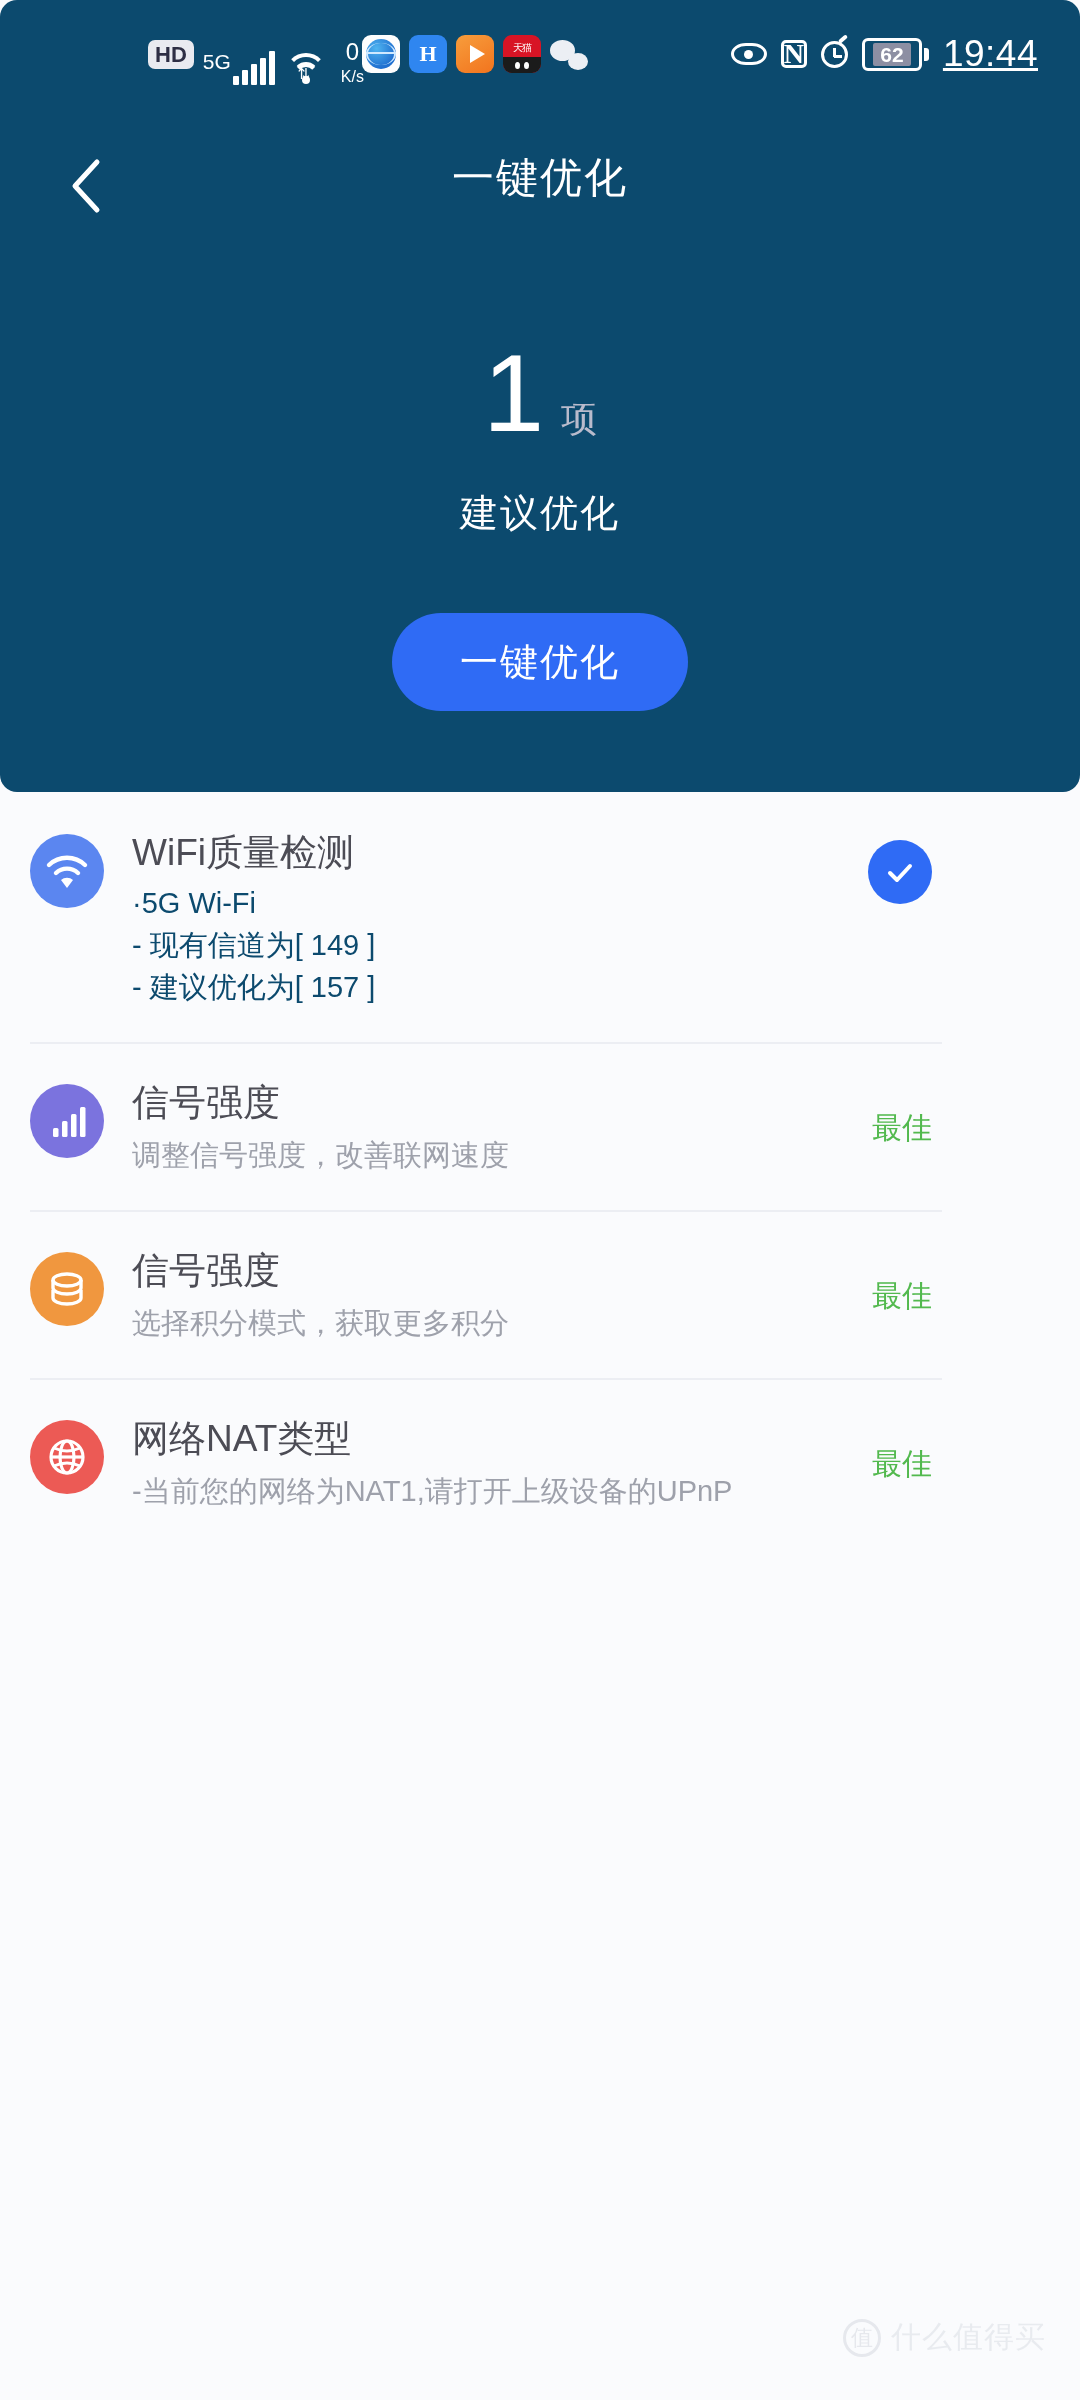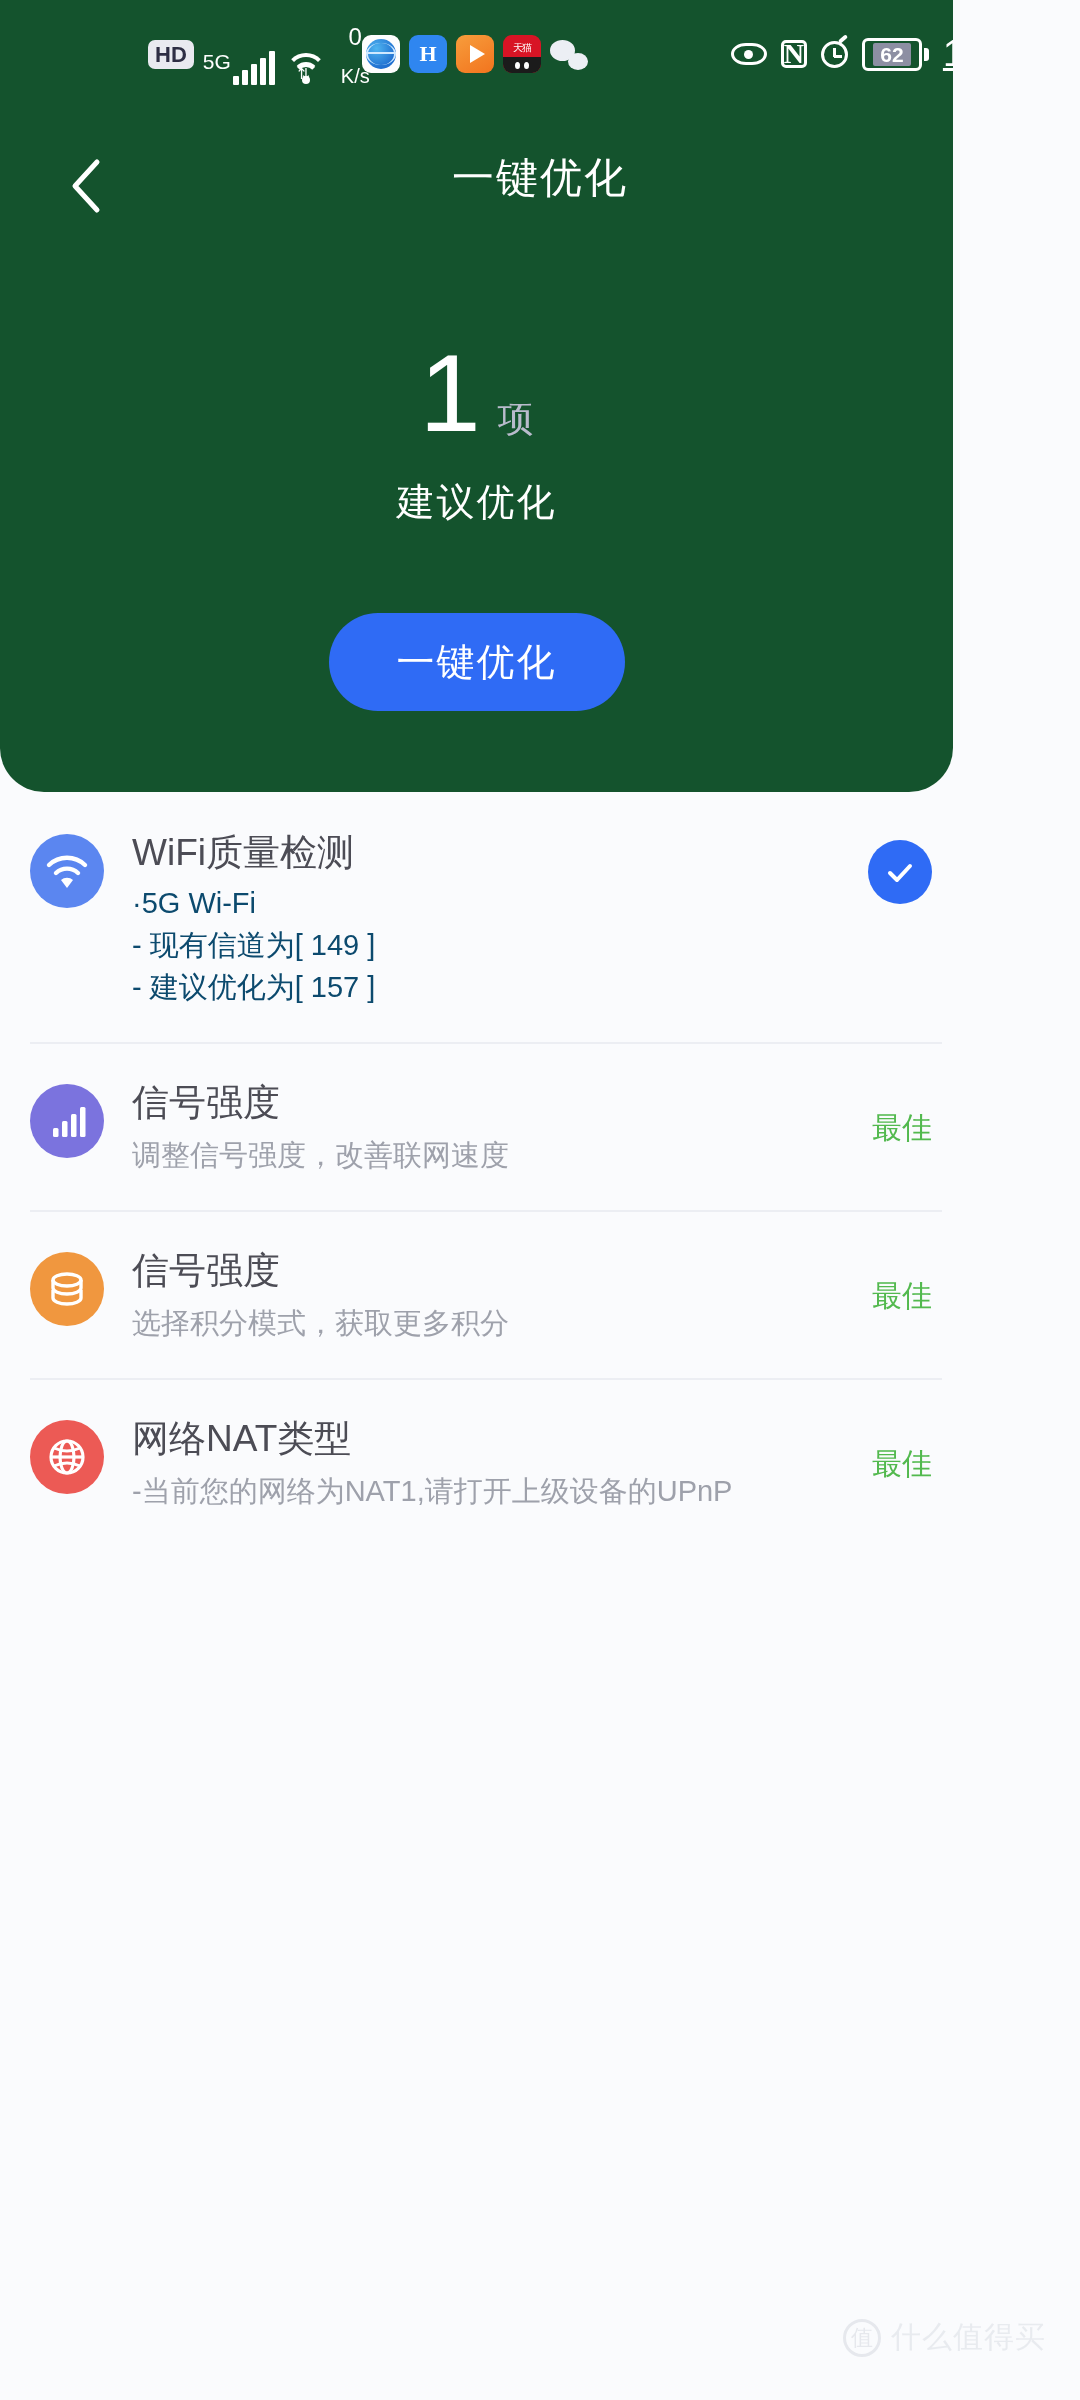--- a/index.html
+++ b/index.html
@@ -6,24 +6,25 @@
   html,body { width:1080px; height:2400px; }
   body {
     font-family: "Liberation Sans", "DejaVu Sans", sans-serif;
     background:#fafbfd;
     position:relative;
     overflow:hidden;
   }
 
   
   .hero{
-    position:absolute; top:0; left:0; width:953px; height:792px;
-    background:#14532d;
+    position:absolute; top:0; left:0; width:1080px; height:792px;
+    background:#0c4a6e;
     border-bottom-left-radius:44px; border-bottom-right-radius:44px;
     overflow:hidden;
+    border-radius:17px;
   }
 
   
   .statusbar{
     position:absolute; top:0; left:0; width:1080px; height:108px;
     display:flex; align-items:center; color:#fff;
   }
   .sb-left{ position:absolute; left:148px; display:flex; align-items:flex-end; gap:9px; height:62px; }
   .hd-badge{
     background:#e9eaf0; color:#2e2e44; font-size:22px; font-weight:bold;
@@ -47,21 +48,21 @@
     border-radius:50%;
   }
   .wifi-ico span.a{ width:42px; height:42px; top:2px; }
   .wifi-ico span.b{ width:26px; height:26px; top:12px; }
   .wifi-ico .dot{ position:absolute; left:50%; transform:translateX(-50%); bottom:1px;
     width:8px; height:8px; background:#fff; border-radius:50%; border:none; }
   .wifi-ico .arrows{ position:absolute; right:-3px; bottom:0px; font-size:15px; line-height:15px; }
   .netspeed{ display:flex; flex-direction:column; align-items:center; line-height:25px;
      font-size:23px; margin-left:4px; margin-bottom:-4px;}
   .netspeed .v{ font-size:24px; }
-  .netspeed .u{ font-size:20px;margin-top:15px; }
+  .netspeed .u{ font-size:16px; }
 
   .appicons{ position:absolute; left:362px; display:flex; gap:9px; align-items:center; }
   .app{ width:38px; height:38px; border-radius:9px; display:flex; align-items:center;
         justify-content:center; font-size:19px; color:#fff; overflow:hidden; position:relative;}
   .app.browser{ background:#fdfdfd; }
   .app.browser .g{ width:30px; height:30px; border-radius:50%;
     background:radial-gradient(circle at 35% 32%,#4fb4f0 0%,#1f6fd0 70%); position:relative; }
   .app.browser .g::before{ content:""; position:absolute; inset:4px 0; border-left:2px solid #cfe9ff;
     border-right:2px solid #cfe9ff; border-radius:50%; }
   .app.browser .g::after{ content:""; position:absolute; left:0; right:0; top:13px; height:2px; background:#cfe9ff; }
@@ -106,21 +107,21 @@
   .back svg{ width:44px; height:58px; }
   .nav-title{ position:absolute; width:100%; text-align:center; top:30px;
      color:#fff; font-size:42px; letter-spacing:2px; }
 
   
   .count-row{ position:absolute; top:338px; width:100%; display:flex;
      align-items:baseline; justify-content:center; }
   .count-num{ color:#fff; font-size:110px; font-weight:300; line-height:1;
       font-family:"Liberation Sans",sans-serif; letter-spacing:1px;}
   .count-unit{ color:#b9bbcc; font-size:36px; margin-left:16px; }
-  .count-label{ position:absolute; top:477px; width:100%; text-align:center;
+  .count-label{ position:absolute; top:488px; width:100%; text-align:center;
       color:#ffffff; font-size:38px; letter-spacing:2px; }
   .cta{
     position:absolute; top:613px; left:50%; transform:translateX(-50%);
     width:296px; height:98px; border-radius:49px; background:#2f6bf5;
     color:#fff; font-size:38px; letter-spacing:2px;
     display:flex; align-items:center; justify-content:center; border:none;
     font-family:"Liberation Sans",sans-serif; cursor:pointer;
   }
 
   

